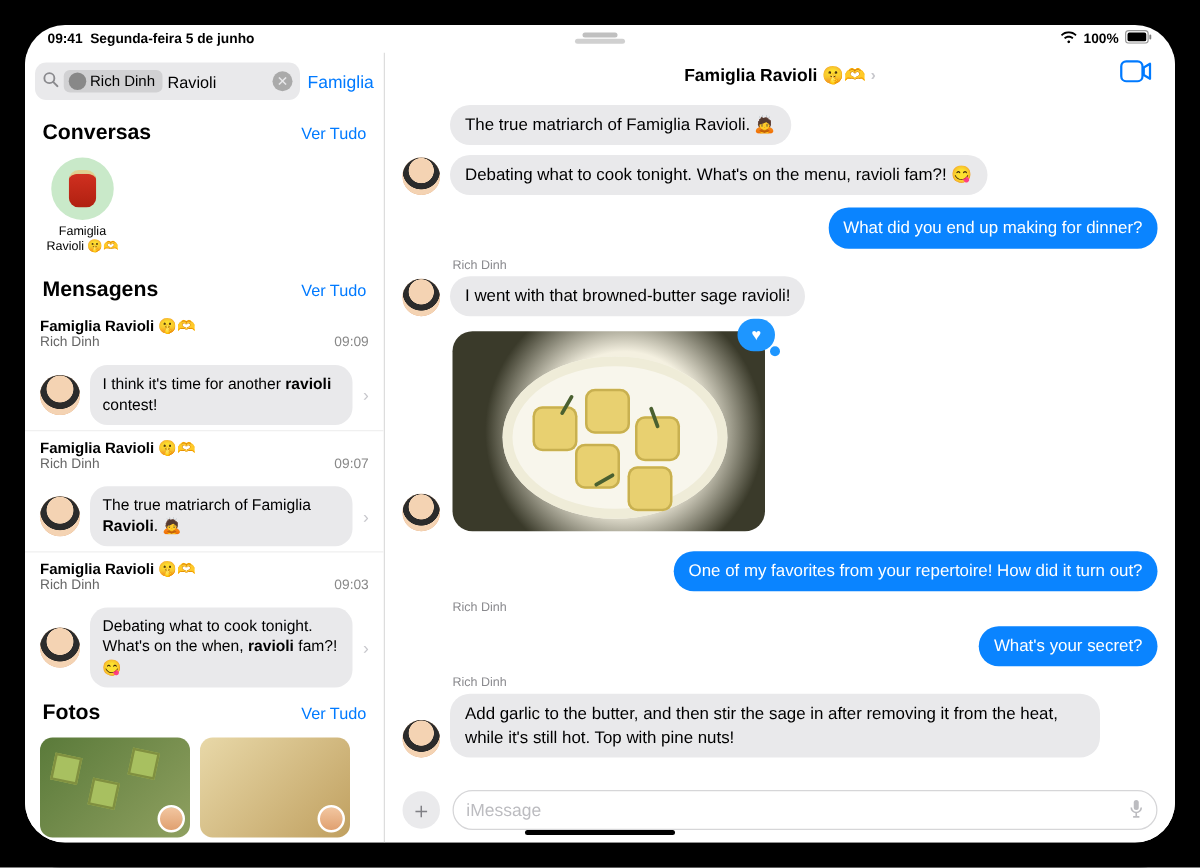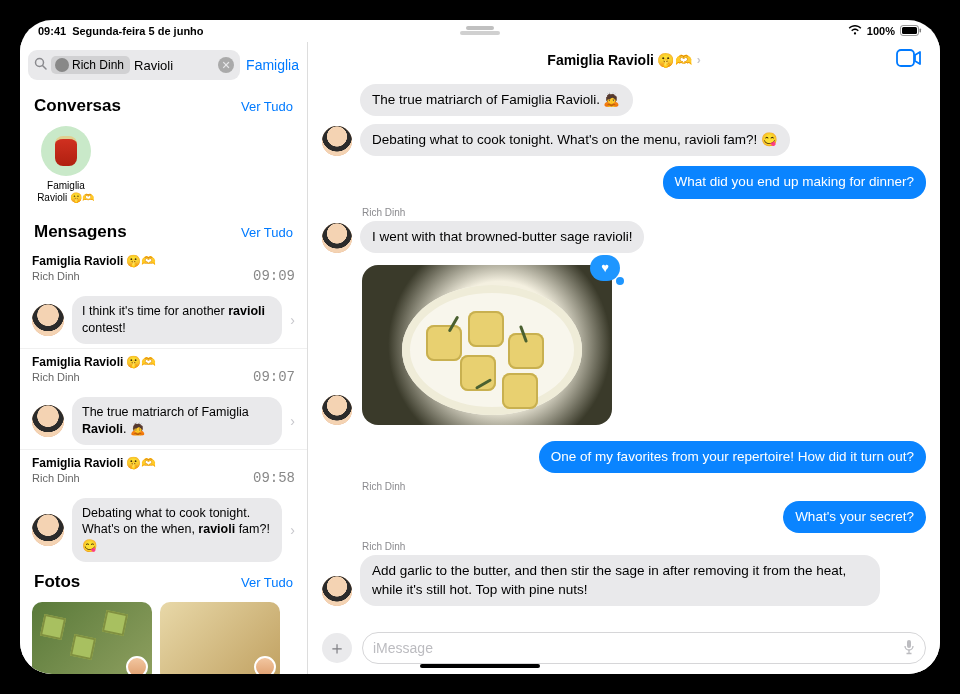--- a/index.html
+++ b/index.html
@@ -129,21 +129,21 @@
     .conv-label { font-size: 10px; line-height: 1.2; }
     .divider { height: 1px; background: #e0e0e0; }
     .msg-item {
       padding: 6px 12px 4px 12px;
       position: relative;
     }
     .msg-item + .msg-item { border-top: 1px solid #f0f0f0; }
     .msg-group-name { font-size: 12px; font-weight: 600; }
     .msg-sender-row { display: flex; justify-content: space-between; align-items: center; }
     .msg-sender { font-size: 11px; color: #666; }
-    .msg-time { font-size: 14px; color: #888; font-family: Liberation Mono, monospace; }
+    .msg-time { font-size: 11px; color: #888; }
     .msg-bubble-row {
       display: flex; align-items: center; gap: 8px; margin-top: 12px;
     }
     .msg-avatar {
       width: 32px; height: 32px; border-radius: 50%;
       background: linear-gradient(#f2c6a0,#e0a070);
       flex-shrink: 0; overflow: hidden; position: relative;
     }
     .memoji {
       position: absolute; inset: 0;
@@ -362,21 +362,21 @@
               </div>
             <div class="msg-bubble"><span>The true matriarch of Famiglia </span><strong>Ravioli</strong><span>. 🙇</span></div>
             <span class="msg-chevron">›</span>
           </div>
         </div>
 
         <div class="msg-item">
           <div class="msg-group-name">Famiglia Ravioli 🤫🫶</div>
           <div class="msg-sender-row">
             <span class="msg-sender">Rich Dinh</span>
-            <span class="msg-time">09:58</span>
+            <span class="msg-time">09:03</span>
           </div>
           <div class="msg-bubble-row">
             <div class="msg-avatar">
                 <div class="memoji"></div>
               </div>
             <div class="msg-bubble"><span>Debating what to cook tonight. What's on the when, </span><strong>ravioli</strong><span> fam?! 😋</span></div>
             <span class="msg-chevron">›</span>
           </div>
         </div>
 

